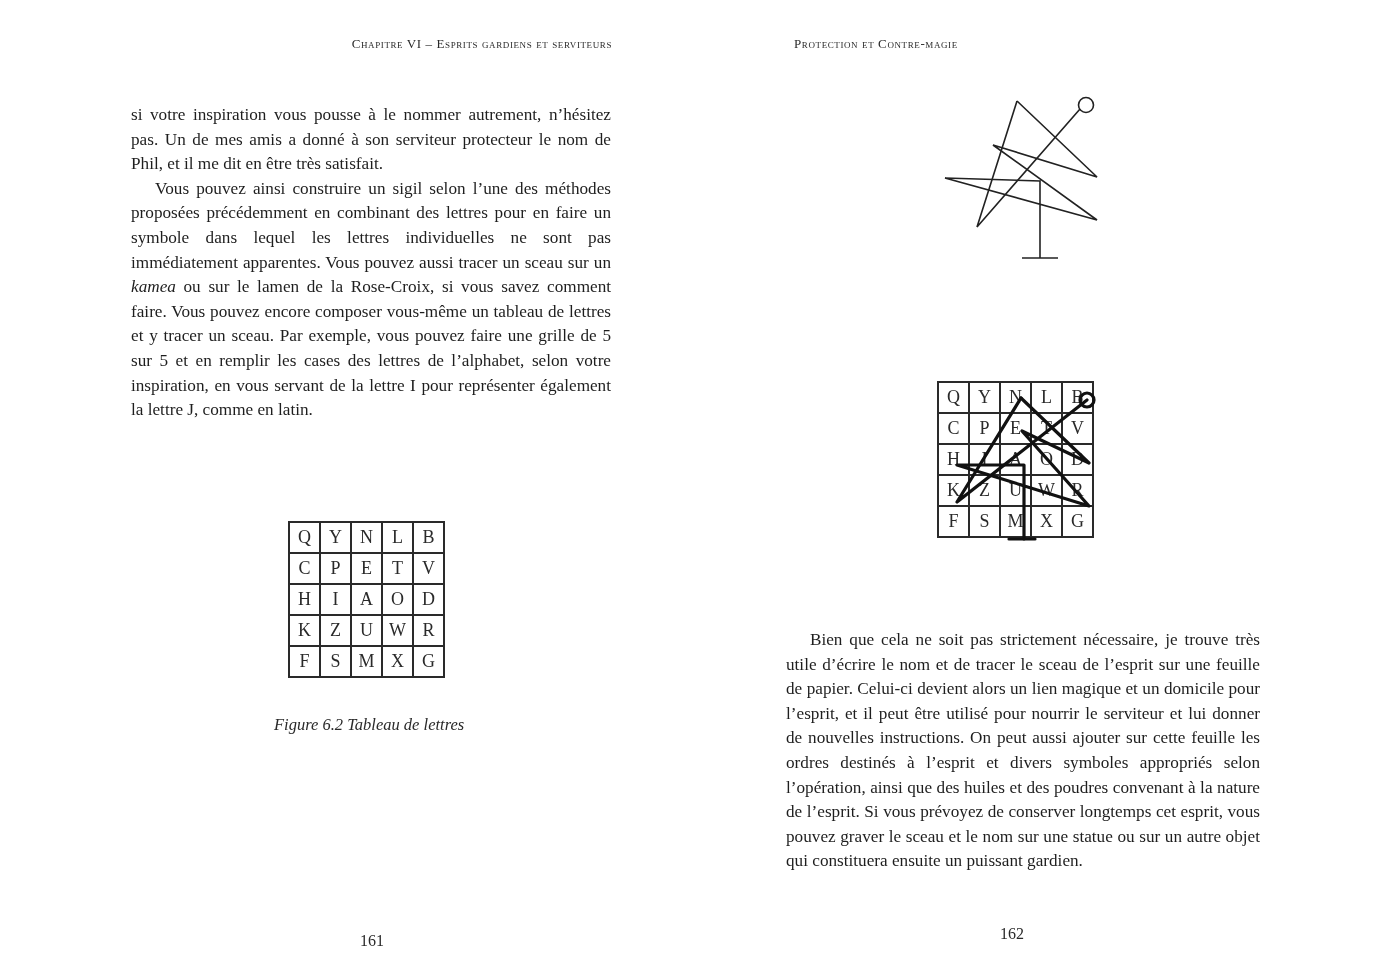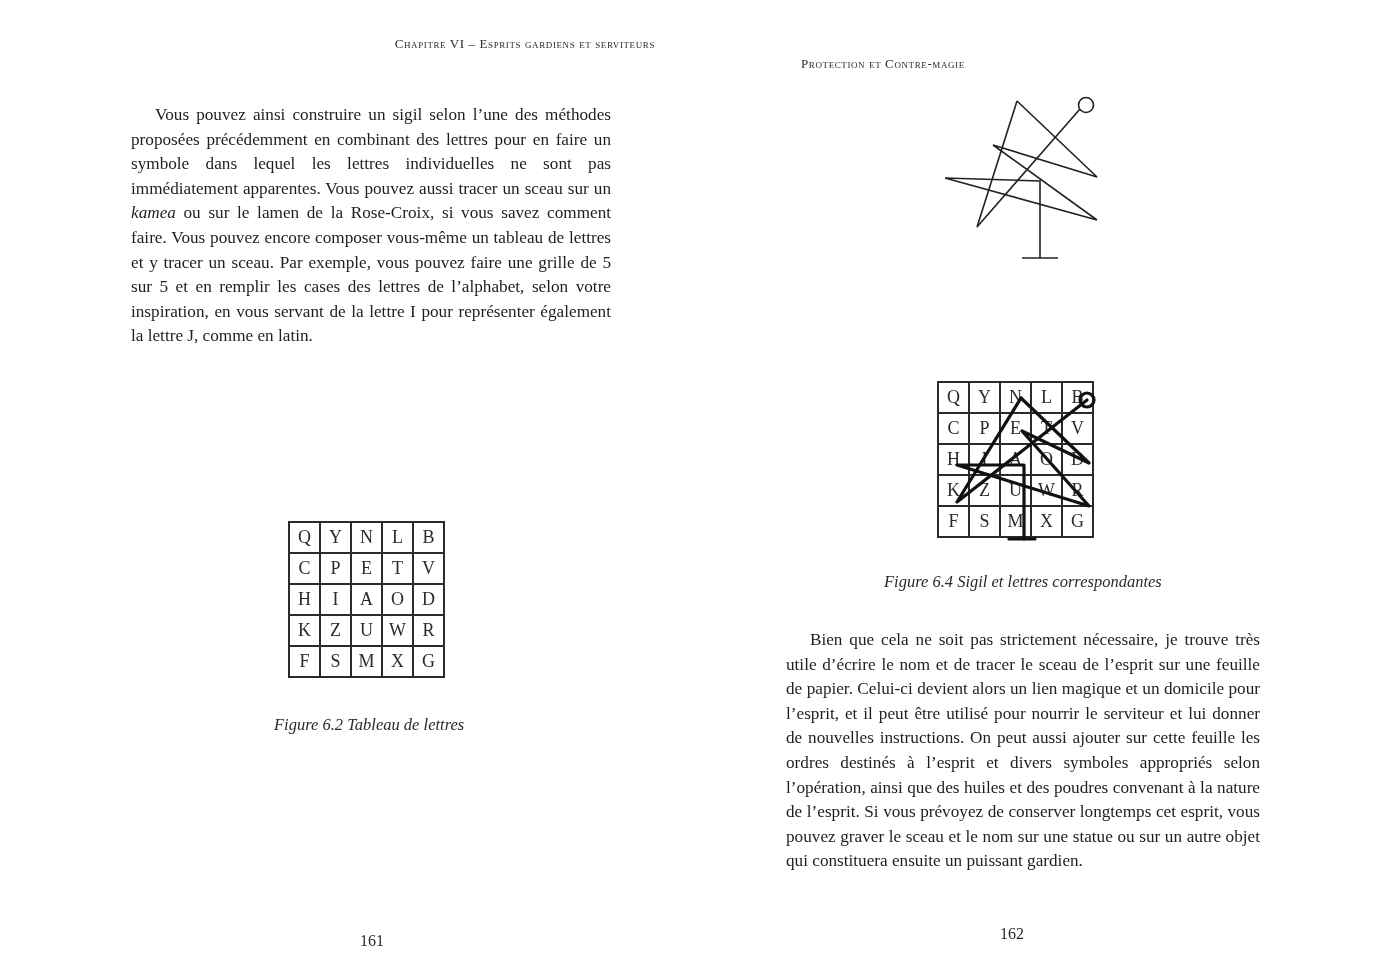--- a/index.html
+++ b/index.html
@@ -1,23 +1,23 @@
 <!DOCTYPE html>
 <html><head>
 <meta charset="utf-8">
 <style>
   html, body { margin:0; padding:0; }
   body { width:1400px; height:980px; background:#ffffff; position:relative; overflow:hidden;
          font-family:"Liberation Serif","DejaVu Serif",serif; color:#1e1e1e; }
-  .page { position:absolute; top:0; height:980px;padding-left:43px; }
+  .page { position:absolute; top:0; height:980px; }
   .page-left { left:0; width:700px; }
   .page-right { left:700px; width:700px; }
   .running-head { position:absolute; top:36px; font-size:13px; font-variant:small-caps; letter-spacing:0.6px; color:#2a2a2a; white-space:nowrap; }
   .page-left .running-head { right:88px; }
-  .page-right .running-head { left:101px;margin-top:20px; }
+  .page-right .running-head { left:94px; }
   .body-text { position:absolute; font-size:17.2px; line-height:24.6px; text-align:justify; }
   .page-left .body-text { left:131px; width:480px; top:103px; }
   .page-right .body-text { left:86px; width:474px; top:628px; }
   .body-text p { margin:0; text-indent:24px; }
   .body-text p.noindent { text-indent:0; }
   .body-text em { font-style:italic; }
   .letter-grid { position:absolute; border-collapse:collapse; }
   .letter-grid td { border:2px solid #2a2a2a; width:29px; height:29px; padding:0; text-align:center; vertical-align:middle; font-size:18px; color:#2a2a2a; }
   .grid-a { left:288px; top:521px; }
   .grid-b-wrap { position:absolute; left:237px; top:381px; width:170px; height:170px; }
@@ -32,20 +32,21 @@
   .page-left .folio { left:360px; top:932px; }
   .page-right .folio { left:300px; top:925px; }
 </style>
 </head>
 <body>
 
 <div class="page page-left">
   <div class="running-head">Chapitre VI – Esprits gardiens et serviteurs</div>
 
   <div class="body-text">
+    <p class="noindent">si votre inspiration vous pousse à le nommer autrement, n’hésitez pas. Un de mes amis a donné à son serviteur protecteur le nom de Phil, et il me dit en être très satisfait.</p>
     <p><span>Vous pouvez ainsi construire un sigil selon l’une des méthodes proposées précédemment en combinant des lettres pour en faire un symbole dans lequel les lettres individuelles ne sont pas immédiatement apparentes. Vous pouvez aussi tracer un sceau sur un </span><em>kamea</em><span> ou sur le lamen de la Rose-Croix, si vous savez comment faire. Vous pouvez encore composer vous-même un tableau de lettres et y tracer un sceau. Par exemple, vous pouvez faire une grille de 5 sur 5 et en remplir les cases des lettres de l’alphabet, selon votre inspiration, en vous servant de la lettre I pour représenter également la lettre J, comme en latin.</span></p>
   </div>
 
   <table class="letter-grid grid-a">
     <tbody>
         <tr>
           <td>Q</td>
           <td>Y</td>
           <td>N</td>
           <td>L</td>
@@ -140,20 +141,19 @@
       </table>
     <svg class="sigil-overlay" width="170" height="170" viewBox="0 0 170 170">
       <g fill="none" stroke="#111" stroke-width="3.2" stroke-linejoin="round" stroke-linecap="round">
         <polyline points="84,17 152,82 85,50 152,125 20,84 87,84 87,158"></polyline>
         <polyline points="84,17 20,121 150,19"></polyline>
         <line x1="72" y1="158" x2="98" y2="158"></line>
         <circle cx="150" cy="19" r="7"></circle>
       </g>
     </svg>
   </div>
-  <div class="caption cap-64">Figure 6.4 Sigil et lettres correspondantes</div>
 
   <div class="body-text">
     <p>Bien que cela ne soit pas strictement nécessaire, je trouve très utile d’écrire le nom et de tracer le sceau de l’esprit sur une feuille de papier. Celui-ci devient alors un lien magique et un domicile pour l’esprit, et il peut être utilisé pour nourrir le serviteur et lui donner de nouvelles instructions. On peut aussi ajouter sur cette feuille les ordres destinés à l’esprit et divers symboles appropriés selon l’opération, ainsi que des huiles et des poudres convenant à la nature de l’esprit. Si vous prévoyez de conserver longtemps cet esprit, vous pouvez graver le sceau et le nom sur une statue ou sur un autre objet qui constituera ensuite un puissant gardien.</p>
   </div>
 
   <div class="folio">162</div>
 </div>
 
 </body></html>

